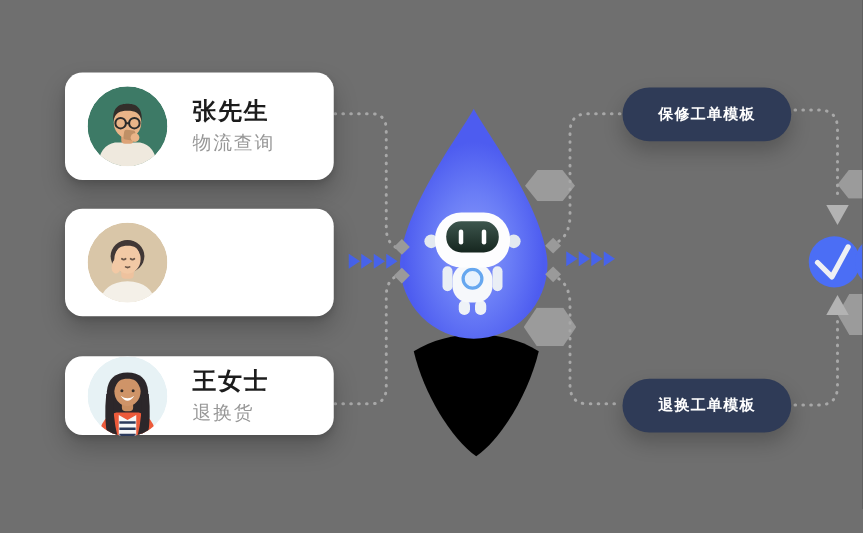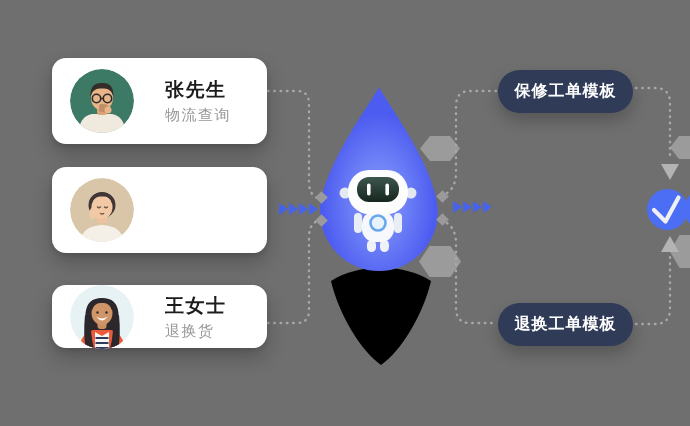--- a/index.html
+++ b/index.html
@@ -3,38 +3,38 @@
 <meta charset="utf-8">
 <style>
   html,body{margin:0;padding:0;background:#555;}
   .stage{
     position:relative;width:690px;height:426px;background:#6f6f6f;
     overflow:hidden;font-family:"Liberation Sans",sans-serif;
   }
   
   .customer-card{
     position:absolute;left:52px;width:215px;height:86px;background:#ffffff;
-    border-radius:14px;display:flex;align-items:center;gap:31px;
+    border-radius:14px;display:flex;align-items:center;gap:20px;
     padding-left:18px;box-sizing:border-box;
     box-shadow:0 10px 20px rgba(0,0,0,.22),0 2px 5px rgba(0,0,0,.12);
     z-index:8;
   }
   #card1{top:58px}#card2{top:167px}#card3{top:285px;height:63px}
   .avatar{width:64px;height:64px;border-radius:50%;overflow:hidden;flex:0 0 auto;}
   .avatar svg{display:block;width:64px;height:64px;}
   .c-texts{display:flex;flex-direction:column;}
   .c-name{font-size:19px;font-weight:700;color:#1c1c1c;letter-spacing:1.5px;line-height:1;}
   .c-issue{font-size:15px;color:#979797;margin-top:8px;letter-spacing:1.5px;line-height:1;}
   
   .pill{
     position:absolute;left:498px;width:135px;height:43px;background:#2f3b57;
     border-radius:22px;color:#ffffff;display:flex;align-items:center;justify-content:center;
     box-shadow:0 8px 16px rgba(0,0,0,.22);z-index:8;
   }
-  .pill span{font-size:16px;font-weight:700;letter-spacing:1px;}
+  .pill span{font-size:12px;font-weight:700;letter-spacing:1px;}
   #pill1{top:70px}#pill2{top:187px}#pill3{top:303px}
   
   .shadow-shape{position:absolute;left:325px;top:259px;z-index:4;}
   .droplet{position:absolute;left:316px;top:85px;z-index:5;}
   .robot{position:absolute;left:336px;top:158px;z-index:6;}
   
   .chevrons{position:absolute;display:flex;gap:1px;z-index:7;}
   .chevrons i{display:block;width:0;height:0;border-top:6.5px solid transparent;
     border-bottom:6.5px solid transparent;border-left:9px solid #4763ea;}
   #chevrons-left{left:279px;top:203px}

